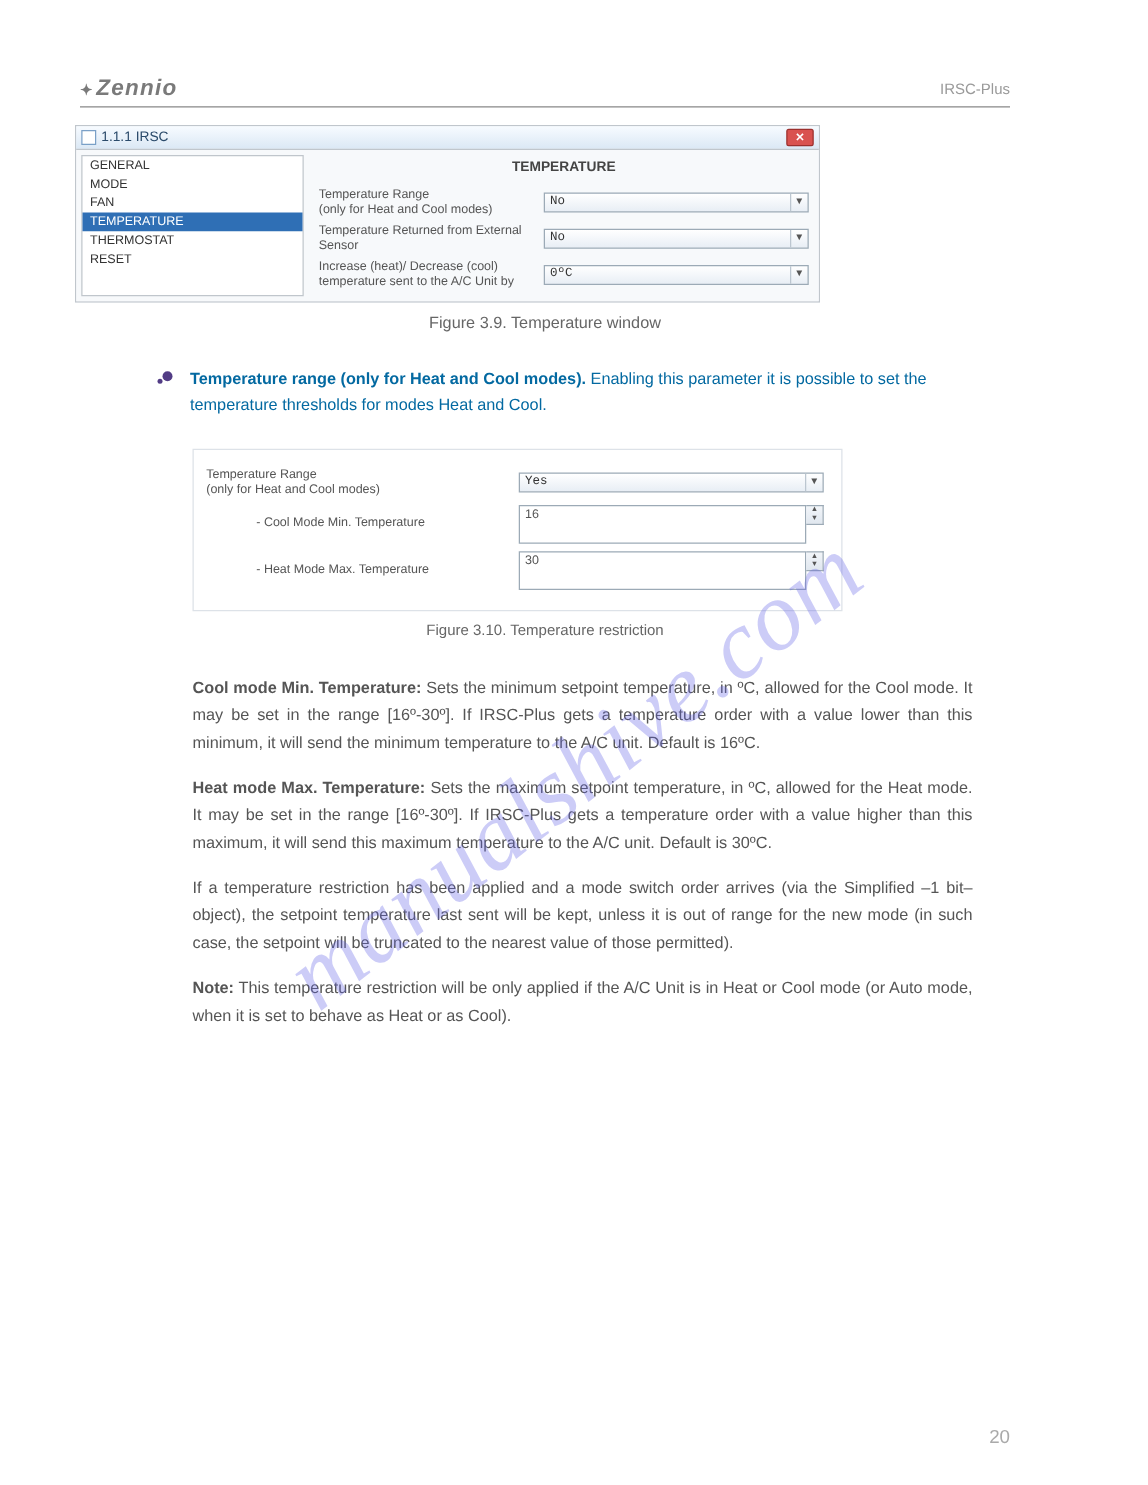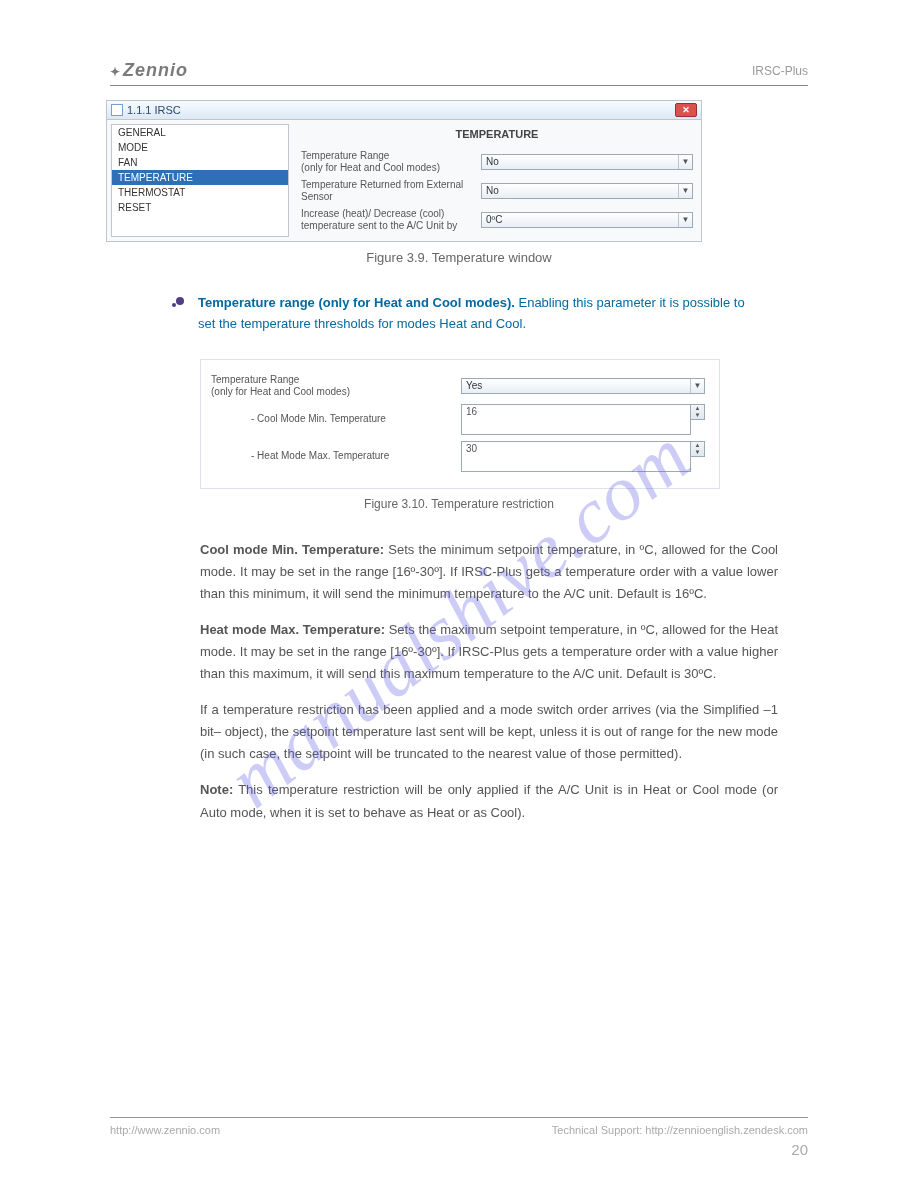--- a/index.html
+++ b/index.html
@@ -6,21 +6,21 @@
   body {
     width: 918px;
     height: 1188px;
     background: #fff;
     font-family: Arial, Helvetica, sans-serif;
     color: #333;
     position: relative;
     overflow: hidden;
   }
   .page {
-    padding: 60px 110px 40px 110px;
+    padding: 60px 110px 40px 64px;
     height: 100%;
     position: relative;
   }
   .hdr {
     display: flex;
     justify-content: space-between;
     align-items: center;
     border-bottom: 1px solid #888;
     padding-bottom: 4px;
     font-size: 12px;
@@ -110,20 +110,21 @@
   }
   .frow .ctl { flex: 1; }
   .combo {
     display: flex;
     border: 1px solid #9caab6;
     background: linear-gradient(#fff,#e8eef5);
     height: 16px;
     font-size: 10px;
     align-items: center;
     cursor: pointer;
+    font-family: Liberation Mono, monospace;
   }
   .combo .val { flex: 1; padding: 0 4px; color: #333; }
   .combo .arrow {
     width: 14px;
     border-left: 1px solid #bcc6d0;
     text-align: center;
     line-height: 14px;
     font-size: 8px;
     color: #555;
   }
@@ -354,21 +355,17 @@
     </p>
     <p>
       <span class="bold">Heat mode Max. Temperature:</span><span> Sets the maximum setpoint temperature, in ºC, allowed for the Heat mode. It may be set in the range [16º-30º]. If IRSC-Plus gets a temperature order with a value higher than this maximum, </span><span class="ul">it will send this maximum temperature to the A/C unit</span><span>. Default is 30ºC.</span>
     </p>
     <p>If a temperature restriction has been applied and a mode switch order arrives (via the Simplified –1 bit– object), the setpoint temperature last sent will be kept, unless it is out of range for the new mode (in such case, the setpoint will be truncated to the nearest value of those permitted).</p>
     <p>
       <span class="bold ul">Note:</span><span> This temperature restriction will be only applied if the A/C Unit is in Heat or Cool mode (or Auto mode, when it is set to behave as Heat or as Cool).</span>
     </p>
   </div>
 
-  <div class="ftr">
-    <span>http://www.zennio.com</span>
-    <span>Technical Support: http://zennioenglish.zendesk.com</span>
-  </div>
   <div style="position:absolute; bottom:30px; right:110px; font-size:15px; color:#aaa;">20</div>
 
 </div>
 
 <div class="wm">manualshive.com</div>
 
 </body></html>

